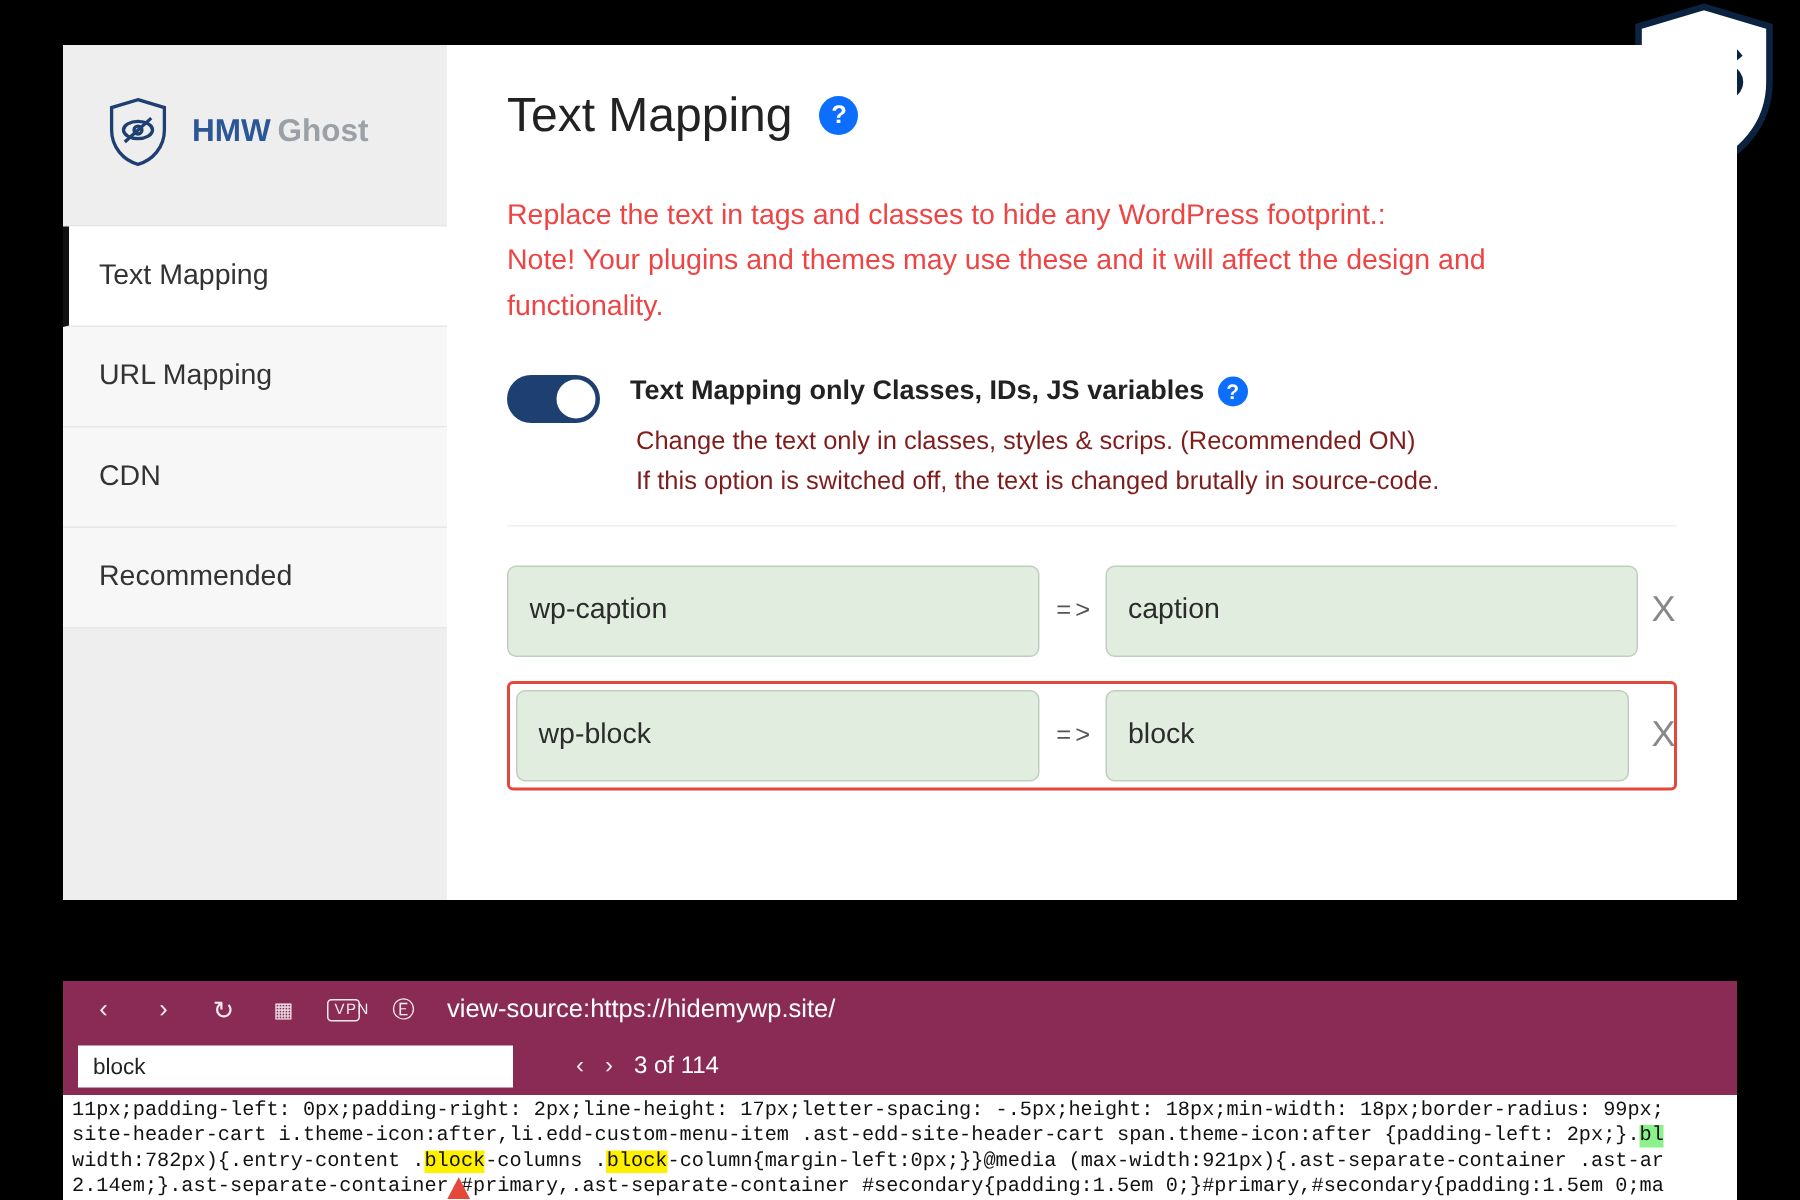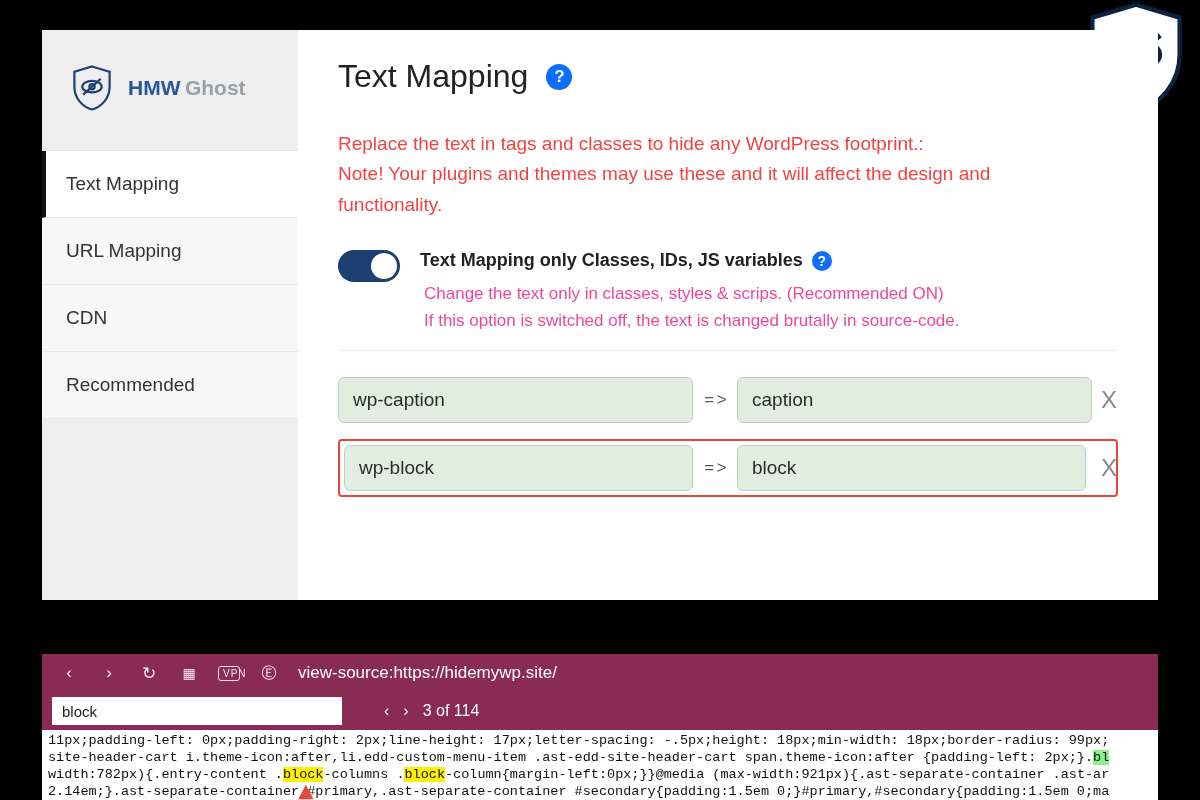--- a/index.html
+++ b/index.html
@@ -45,26 +45,26 @@
   .intro { color: #ef4444; font-size: 19px; line-height: 1.6; max-width: 760px; margin-bottom: 30px; }
 
   .option-row { display: flex; align-items: flex-start; gap: 20px; border-bottom: 1px solid #eee; padding-bottom: 16px; margin-bottom: 26px; }
   .toggle {
     width: 62px; height: 32px; border-radius: 20px; background: #1d3f72; position: relative; flex-shrink: 0; cursor: pointer;
   }
   .toggle .knob {
     position: absolute; right: 3px; top: 3px; width: 26px; height: 26px; border-radius: 50%; background: #fff;
   }
   .option-body .opt-title { font-weight: 700; font-size: 18px; color: #222; display: inline; }
-  .option-body .opt-desc { color: #ec4899; font-size: 17px; margin-top: 10px; line-height: 1.55; padding-left: 4px; }
+  .option-body .opt-desc { color: #7f1d1d; font-size: 17px; margin-top: 10px; line-height: 1.55; padding-left: 4px; }
 
   .mapping-row { display: flex; align-items: center; gap: 8px; margin-bottom: 16px; }
   .mapping-row.highlight { border: 2px solid #e4483a; border-radius: 4px; padding: 4px; margin-bottom: 10px; }
   .map-input {
-    flex: 1; height: 46px; background: #e0eddf; border: 1px solid #bfcfbf; border-radius: 6px;
+    flex: 1; height: 61px; background: #e0eddf; border: 1px solid #bfcfbf; border-radius: 6px;
     padding: 0 14px; font-size: 19px; color: #2c2c2c;
   }
   .arrow { font-size: 17px; color: #555; width: 28px; text-align: center; letter-spacing: -1px; flex-shrink: 0; }
   .row-x { color: #888; font-size: 24px; width: 18px; text-align: center; cursor: pointer; }
 
   
   .vs-bar { position: absolute; left: 42px; right: 42px; bottom: 108px; height: 38px; background: #8a2b56; display: flex; align-items: center; padding: 0 16px; gap: 18px; color: #fff; }
   .vs-bar .nav-btn { width: 22px; text-align: center; font-size: 17px; opacity: .9; cursor: pointer; }
   .vs-bar .addr { font-size: 17px; }
 

